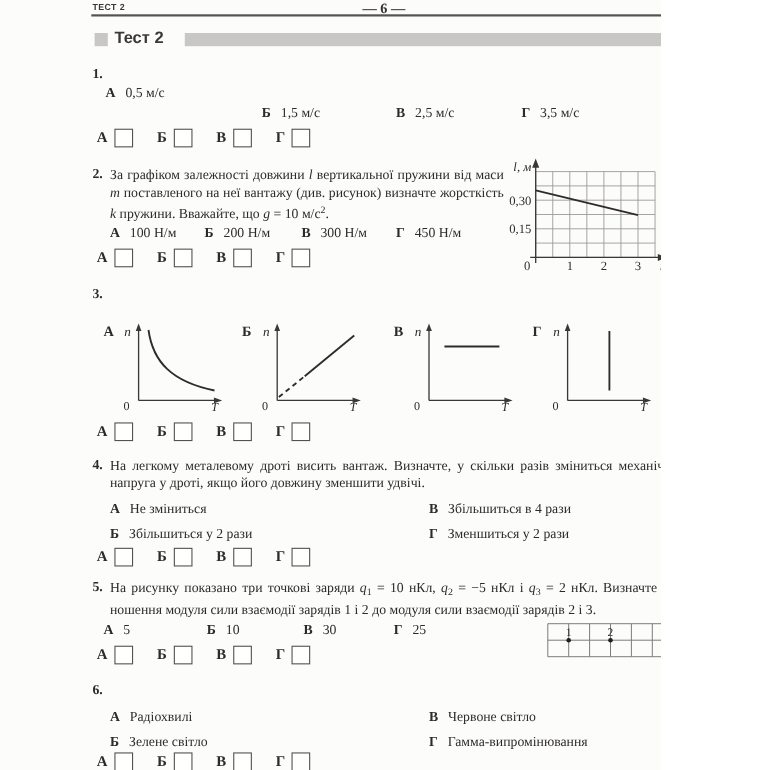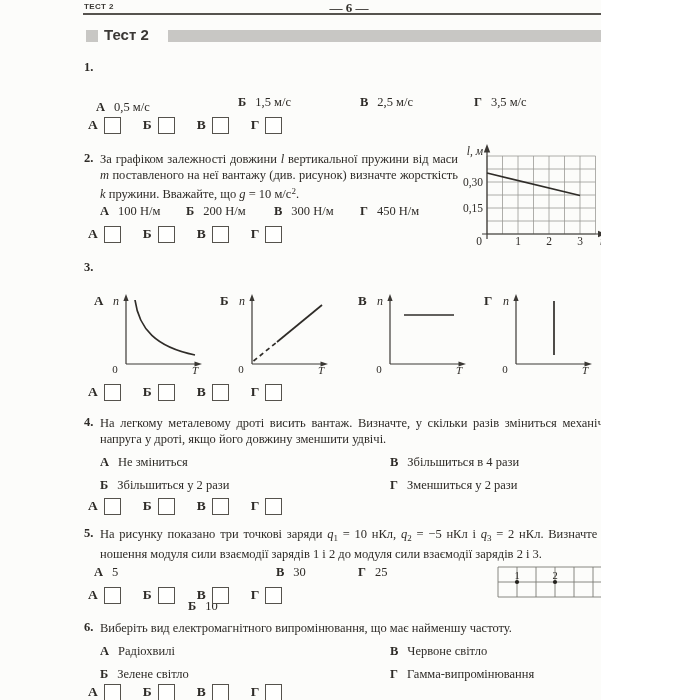--- a/index.html
+++ b/index.html
@@ -37,21 +37,21 @@
   <div class="abs running-head" style="left:84px;top:2px">ТЕСТ 2</div>
   <div class="abs page-num" style="left:84px;top:0;width:530px">— 6 —</div>
   <div class="abs head-rule" style="left:83px;top:13px;width:531px"></div>
 
   <div class="abs title-sq" style="left:86px;top:30px"></div>
   <div class="abs title-text" style="left:104px;top:26px">Тест 2</div>
   <div class="abs title-bar" style="left:168px;top:30px;width:446px"></div>
 
   <b class="abs qnum" style="left:84px;top:60px">1.</b>
   <div>
-    <span class="abs opt" style="left:96px;top:100px"><b>А</b><span>0,5 м/с</span></span>
+    <span class="abs opt" style="left:96px;top:77px"><b>А</b><span>0,5 м/с</span></span>
     <span class="abs opt" style="left:238px;top:95px"><b>Б</b><span>1,5 м/с</span></span>
     <span class="abs opt" style="left:360px;top:95px"><b>В</b><span>2,5 м/с</span></span>
     <span class="abs opt" style="left:474px;top:95px"><b>Г</b><span>3,5 м/с</span></span>
   </div>
   <div class="abs cbrow" style="left:88px;top:116px">
     <span class="cbl">А</span>
       <span class="cbb"></span>
     <span class="cbl">Б</span>
       <span class="cbb"></span>
     <span class="cbl">В</span>
@@ -177,21 +177,21 @@
     <span class="cbl">В</span>
       <span class="cbb"></span>
     <span class="cbl">Г</span>
       <span class="cbb"></span>
   </div>
 
   <b class="abs qnum" style="left:84px;top:526px">5.</b>
   <div class="abs qtext" style="left:100px;top:526px;width:522px"><span>На рисунку показано три точкові заряди </span><span class="it">q</span><span class="sb">1</span><span> = 10 нКл, </span><span class="it">q</span><span class="sb">2</span><span> = −5 нКл і </span><span class="it">q</span><span class="sb">3</span><span> = 2 нКл. Визначте від­ношення модуля сили взаємодії зарядів 1 і 2 до модуля сили взаємодії зарядів 2 і 3.</span></div>
   <div>
     <span class="abs opt" style="left:94px;top:565px"><b>А</b><span>5</span></span>
-    <span class="abs opt" style="left:188px;top:599px"><b>Б</b><span>10</span></span>
+    <span class="abs opt" style="left:188px;top:565px"><b>Б</b><span>10</span></span>
     <span class="abs opt" style="left:276px;top:565px"><b>В</b><span>30</span></span>
     <span class="abs opt" style="left:358px;top:565px"><b>Г</b><span>25</span></span>
   </div>
 
   <svg class="abs" style="left:496px;top:564px" width="138" height="36" viewBox="0 0 138 36">
     <g stroke="#7c7a75" stroke-width="0.9">
       <path d="M2,3V33 M21,3V33 M40,3V33 M59,3V33 M78,3V33 M97,3V33 M116,3V33 M135,3V33" fill="none"></path>
       <path d="M2,3H135 M2,18H135 M2,33H135" fill="none"></path>
     </g>
     <circle cx="21" cy="18" r="2.1" fill="#23201c"></circle>
@@ -207,21 +207,20 @@
       <span class="cbb"></span>
     <span class="cbl">Б</span>
       <span class="cbb"></span>
     <span class="cbl">В</span>
       <span class="cbb"></span>
     <span class="cbl">Г</span>
       <span class="cbb"></span>
   </div>
 
   <b class="abs qnum" style="left:84px;top:620px">6.</b>
-  <div class="abs qtext" style="left:100px;top:620px;width:516px">Виберіть вид електромагнітного випромінювання, що має найменшу частоту.</div>
   <div>
     <span class="abs opt" style="left:100px;top:644px"><b>А</b><span>Радіохвилі</span></span>
     <span class="abs opt" style="left:390px;top:644px"><b>В</b><span>Червоне світло</span></span>
     <span class="abs opt" style="left:100px;top:667px"><b>Б</b><span>Зелене світло</span></span>
     <span class="abs opt" style="left:390px;top:667px"><b>Г</b><span>Гамма-випромінювання</span></span>
   </div>
   <div class="abs cbrow" style="left:88px;top:683px">
     <span class="cbl">А</span>
       <span class="cbb"></span>
     <span class="cbl">Б</span>

